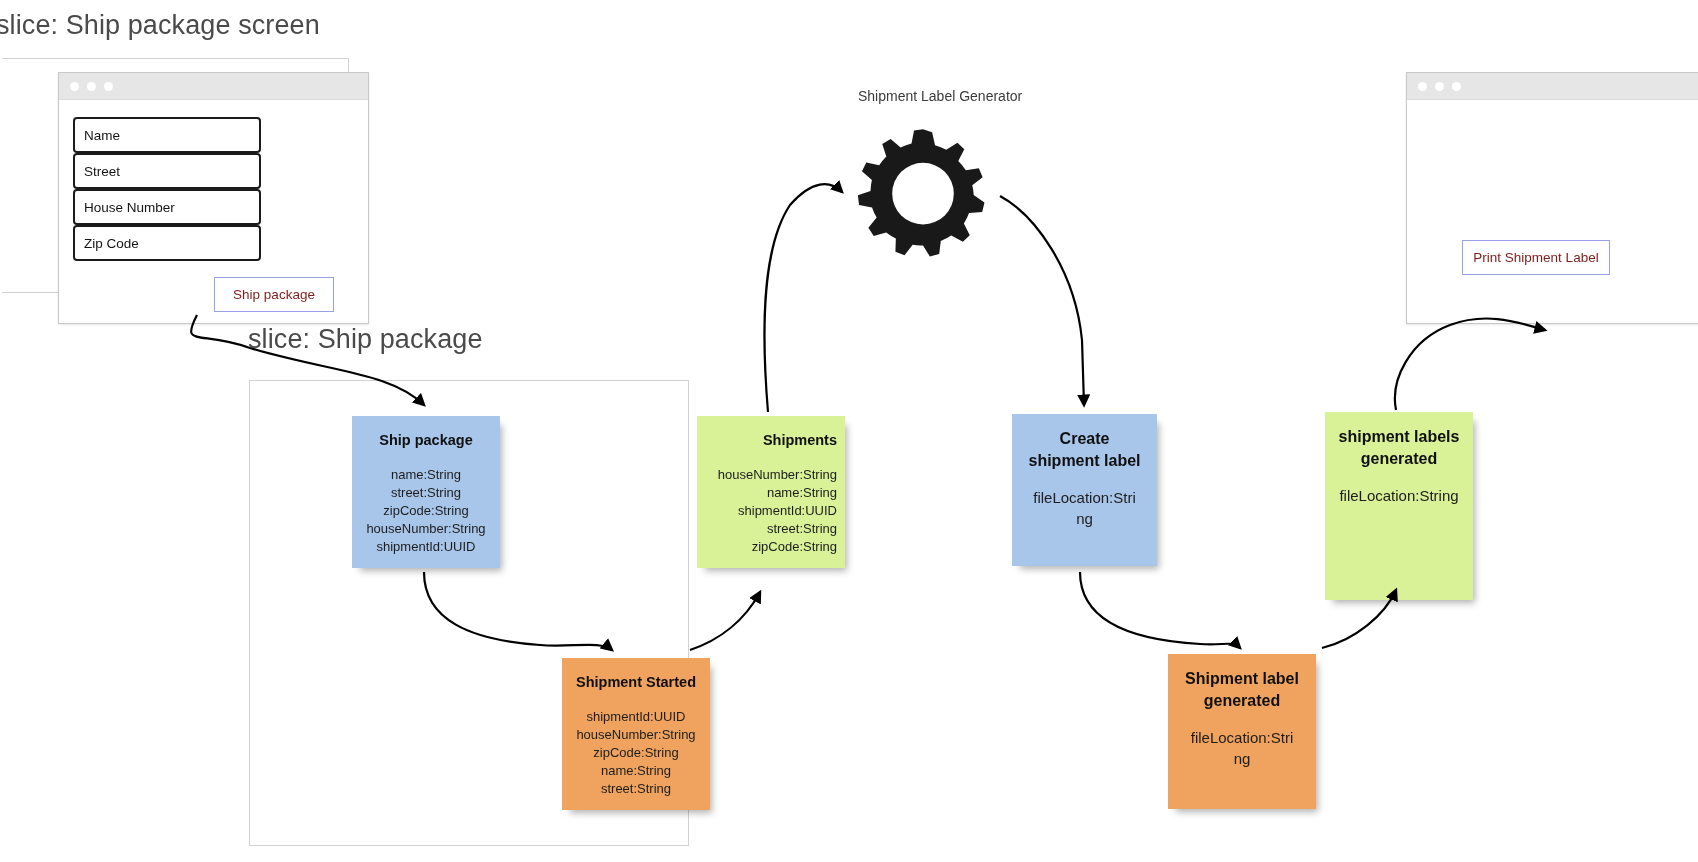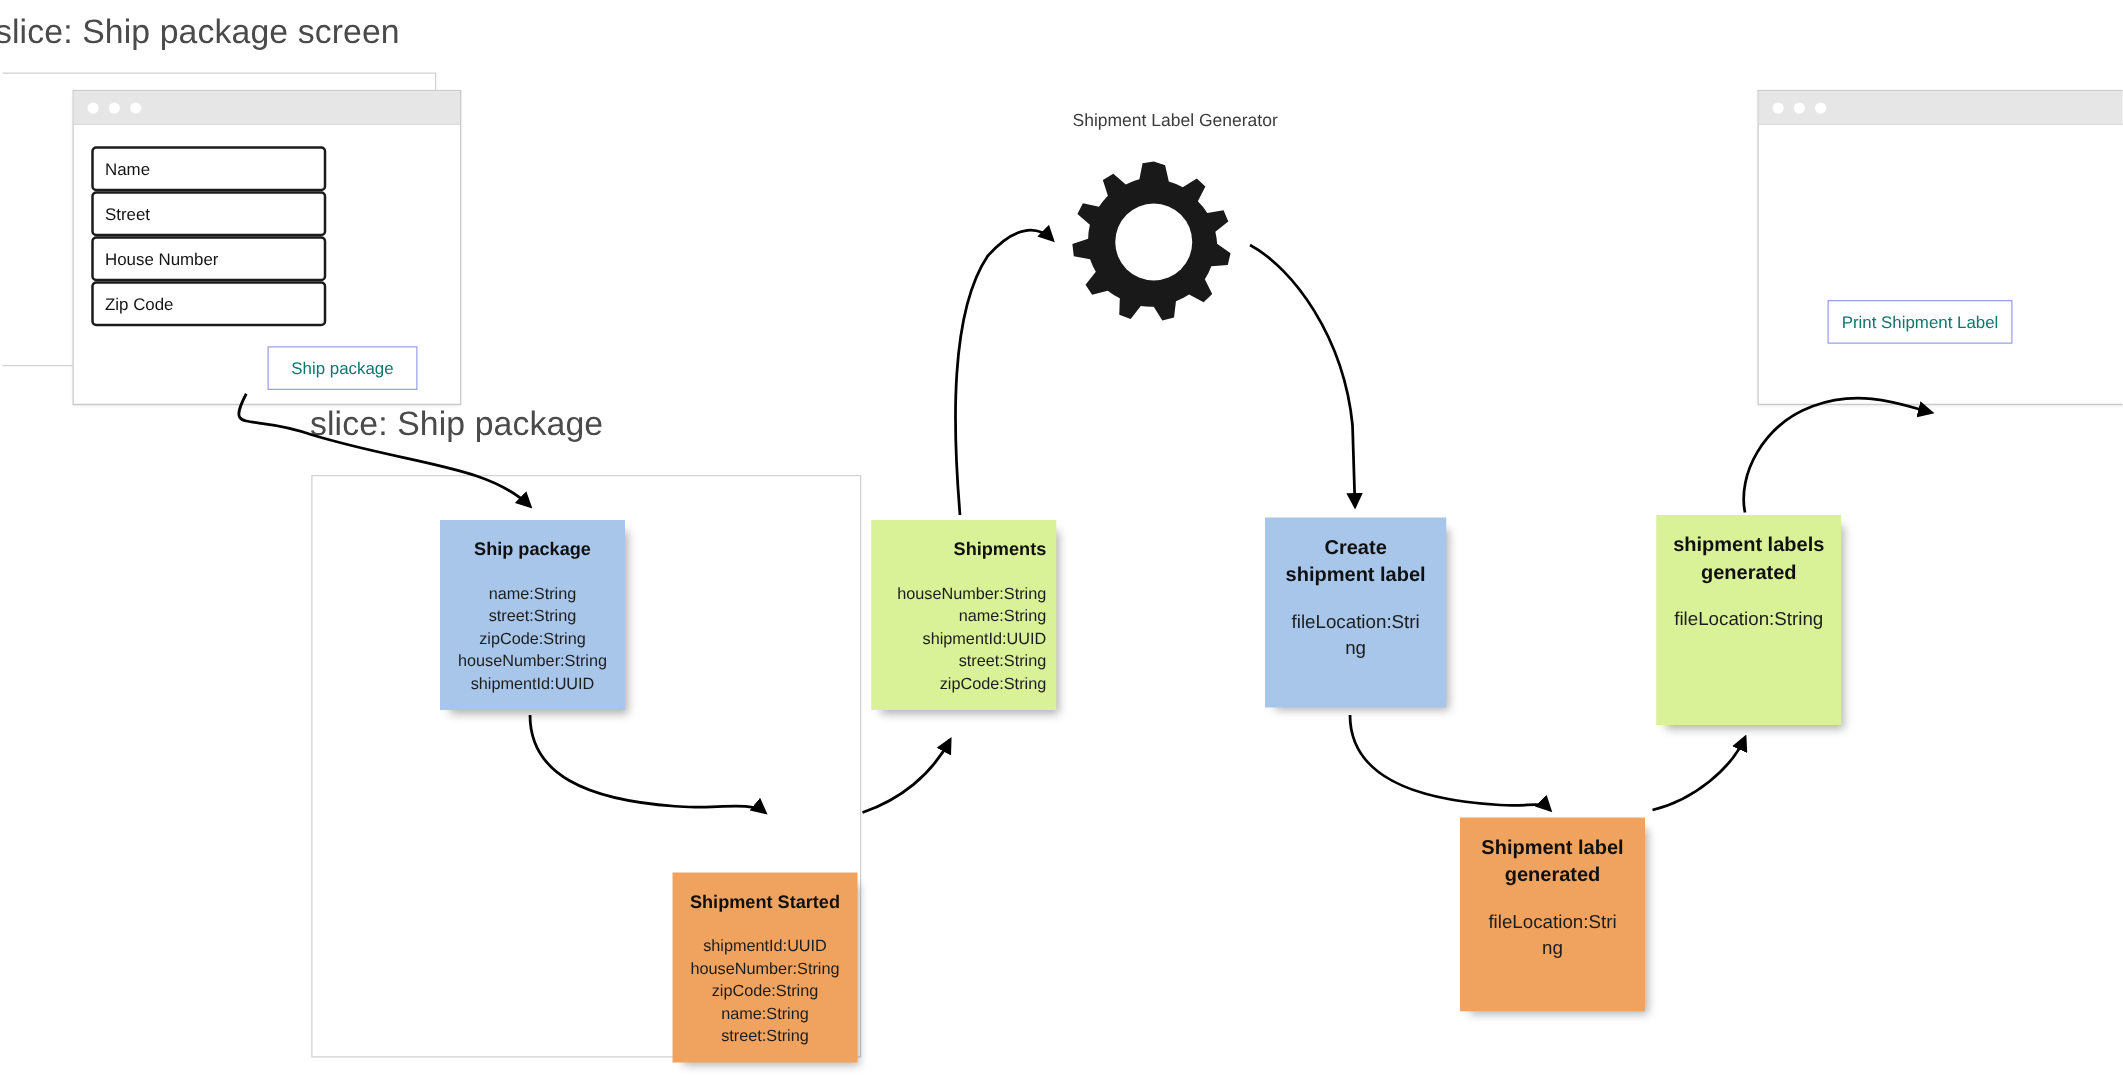--- a/index.html
+++ b/index.html
@@ -72,21 +72,21 @@
     display: flex; align-items: center;
     padding-left: 9px;
     font-size: 13.5px;
     color: #141414;
   }
 
   .btn-outline {
     position: absolute;
     border: 1px solid #9aa0e8;
     background: #ffffff;
-    color: #0f766e;
+    color: #7f1d1d;
     font-size: 13.5px;
     display: flex; align-items: center; justify-content: center;
     box-sizing: border-box;
   }
   #ship-package-btn { left: 214px; top: 277px; width: 120px; height: 35px; }
   #print-label-btn  { left: 1462px; top: 240px; width: 148px; height: 35px; }
 
   
   .card {
     position: absolute;
@@ -109,23 +109,23 @@
   }
   .card.big-title .card-title { font-size: 16px; }
   .card.big-fields .card-fields { font-size: 15px; }
 
   .c-command { background: #a8c6ea; }
   .c-read    { background: #d9f197; }
   .c-event   { background: #f0a35e; }
 
   #card-ship-package        { left: 352px; top: 416px; width: 148px; height: 152px; }
   #card-shipments           { left: 697px; top: 416px; width: 148px; height: 152px; text-align: right; }
-  #card-shipment-started    { left: 538px; top: 658px; width: 148px; height: 152px; margin-top: 40px; }
+  #card-shipment-started    { left: 562px; top: 658px; width: 148px; height: 152px; }
   #card-create-label        { left: 1012px; top: 414px; width: 145px; height: 152px; }
-  #card-labels-generated    { left: 1325px; top: 412px; width: 148px; height: 168px; }
+  #card-labels-generated    { left: 1325px; top: 412px; width: 148px; height: 188px; }
   #card-label-generated-evt { left: 1168px; top: 654px; width: 148px; height: 155px; }
 
   
   #gear-label {
     position: absolute;
     left: 858px; top: 88px;
     font-size: 14px;
     color: #3b3b3b;
     white-space: nowrap;
   }

